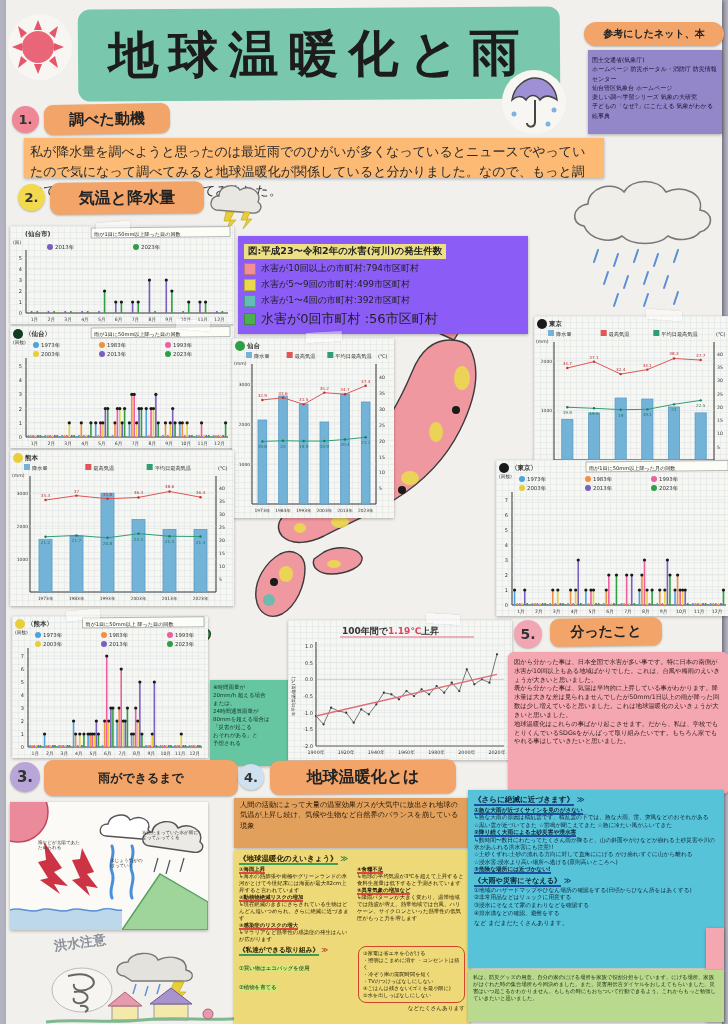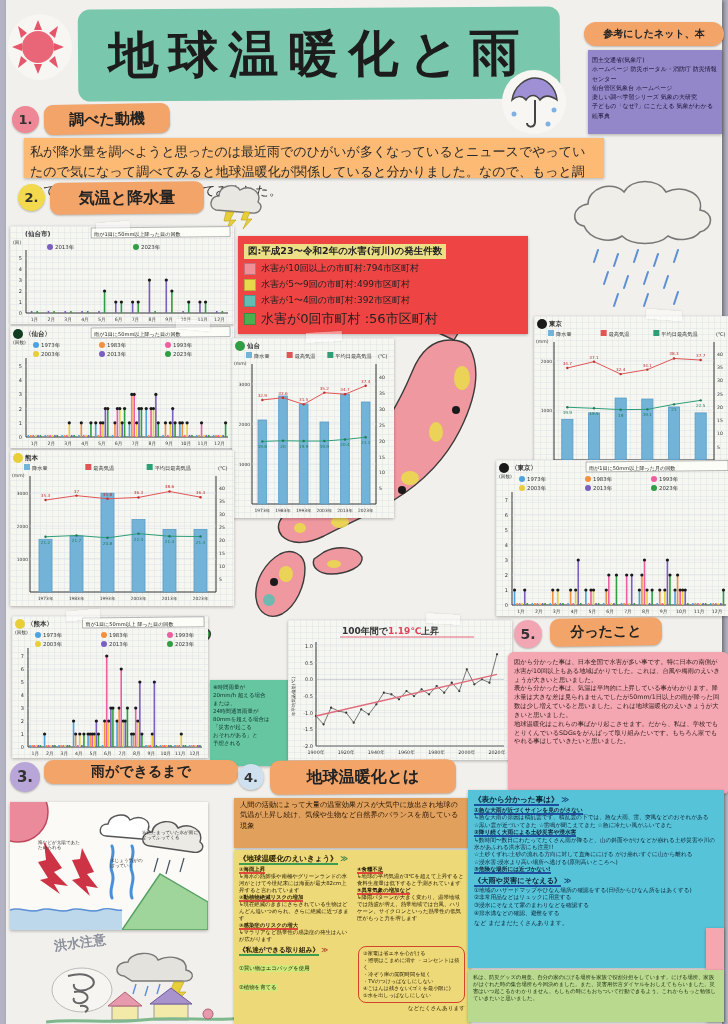--- a/index.html
+++ b/index.html
@@ -204,21 +204,21 @@
       <text x="192.74999999999997" y="95" font-size="4.6" fill="#333" text-anchor="middle">11月</text>
       <line x1="189.94444444444443" y1="87" x2="189.94444444444443" y2="76" stroke="#7b5fc0" stroke-width="1.6"></line>
       <circle cx="189.94444444444443" cy="76" r="1.6" fill="#1a1a1a"></circle>
       <line x1="195.55555555555554" y1="87" x2="195.55555555555554" y2="76" stroke="#2f9e44" stroke-width="1.6"></line>
       <circle cx="195.55555555555554" cy="76" r="1.6" fill="#1a1a1a"></circle>
       <text x="209.58333333333331" y="95" font-size="4.6" fill="#333" text-anchor="middle">12月</text>
       <rect x="205.97777777777776" y="85" width="1.6" height="2" fill="#7b5fc0"></rect>
       <rect x="211.58888888888887" y="85" width="1.6" height="2" fill="#2f9e44"></rect>
     </svg>
 
-  <div class="note" style="left:232px;top:236px;width:290px;height:98px;background:#ef4444;padding:3px 6px;">
+  <div class="note" style="left:232px;top:236px;width:290px;height:98px;background:#8b5cf6;padding:3px 6px;">
     <div style="background:#ecdf86;font-size:9.5px;font-weight:bold;color:#222;padding:1px 4px;display:inline-block;">図:平成23〜令和2年の水害(河川)の発生件数</div>
     <div class="legend-row">
         <span class="legend-sq" style="background-color: rgb(239, 143, 150);"></span>
         <span style="font-size:9px;color:#222;">水害が10回以上の市町村:794市区町村</span>
       </div>
     <div class="legend-row">
         <span class="legend-sq" style="background-color: rgb(232, 216, 74);"></span>
         <span style="font-size:9px;color:#222;">水害が5〜9回の市町村:499市区町村</span>
       </div>
     <div class="legend-row">
@@ -999,21 +999,21 @@
   <div class="numcircle" style="left:508px;top:620px;width:28px;height:28px;background:#f2a6b4;font-size:14px;">5.</div>
   <div class="olabel abs" style="left:544px;top:618px;width:112px;height:28px;font-size:14px;transform:rotate(-1deg);">
     <span>分ったこと</span>
   </div>
   <div class="note pre" style="left:502px;top:652px;width:221px;height:142px;background:#f4a7b0;color:#30201f;
        font-size:6.3px;line-height:1.4;padding:6px 6px;border-radius:6px;">図から分かった事は、日本全国で水害が多い事です。特に日本の南側が水害が10回以上もある地域ばかりでした。これは、台風や梅雨のえいきょうが大きいと思いました。
 表から分かった事は、気温は平均的に上昇している事がわかります。降水量は大きな差は見られませんでしたが50mm/1日以上の雨が降った回数は少し増えていると思いました。これは地球温暖化のえいきょうが大きいと思いました。
 地球温暖化はこれらの事ばかり起こさせます。だから、私は、学校でもとりくんでいるSDGsをがんばって取り組みたいです。もちろん家でもやれる事はしていきたいと思いました。</div>
 
   <div class="numcircle" style="left:4px;top:762px;width:30px;height:30px;background:#b9a6d8;font-size:15px;">3.</div>
-  <div class="olabel abs" style="left:38px;top:760px;width:194px;height:24px;font-size:14px;">
+  <div class="olabel abs" style="left:38px;top:760px;width:194px;height:36px;font-size:12px;">
     <span>雨ができるまで</span>
   </div>
 
   <div class="note" style="left:4px;top:802px;width:198px;height:128px;background:#fbfaf7;">
     <svg width="198" height="128" viewBox="0 0 198 128">
       <circle cx="8" cy="10" r="30" fill="#eb8a9a" stroke="#c0485e" stroke-width="1.5"></circle>
       <g fill="#cc3344">
         <polygon points="34,40 52,66 44,70 58,84 44,82 50,92 30,78 38,76 28,60 36,58"></polygon>
         <polygon points="72,46 84,70 77,72 88,86 76,84 80,94 62,78 70,76 62,58 70,57"></polygon>
       </g>
@@ -1104,21 +1104,21 @@
 ・冷ぞう庫の開閉時間を短く
 ・TVのつけっぱなしにしない
 ④ごはんは残さない(ゴミを最小限に)
 ⑤水を出しっぱなしにしない</div>
     </div>
     <div style="font-size:5.6px;text-align:right;margin-top:2px;">などたくさんあります</div>
   </div>
 
   <div class="note" style="left:462px;top:790px;width:256px;height:178px;background:#56c3d8;color:#0d2235;padding:5px 6px;">
     <div style="font-size:7.6px;font-weight:bold;">
-      <span class="uline-blue">《表から分かった事は》</span>
+      <span class="uline-blue">《さらに絶滅に近づきます》</span>
       <span style="color:#14427e;">≫</span>
     </div>
     <div style="font-size:5.7px;line-height:1.3;margin-top:2px;">
       <span class="uhead uline-blue">①急な大雨が近づくサインを見のがさない</span>
       <div class="pre">↳急な大雨の原因は積乱雲です。積乱雲の下では、急な大雨、雷、突風などのおそれがある
 ☆黒い雲が近づいてきた ☆雷鳴が聞こえてきた ☆急に冷たい風がふいてきた</div>
       <span class="uhead uline-blue">②降り続く大雨による土砂災害や浸水害</span>
       <div class="pre">↳数時間〜数日にわたってたくさん雨が降ると、山の斜面やがけなどが崩れる土砂災害や川の水があふれる洪水害にも注意!!
 ☆土砂くずれ:土砂の流れる方向に対して直角ににげる がけ崩れ:すぐに山から離れる
 ☆浸水害:浸水より高い場所へ逃げる(原則高いところへ)</div>

